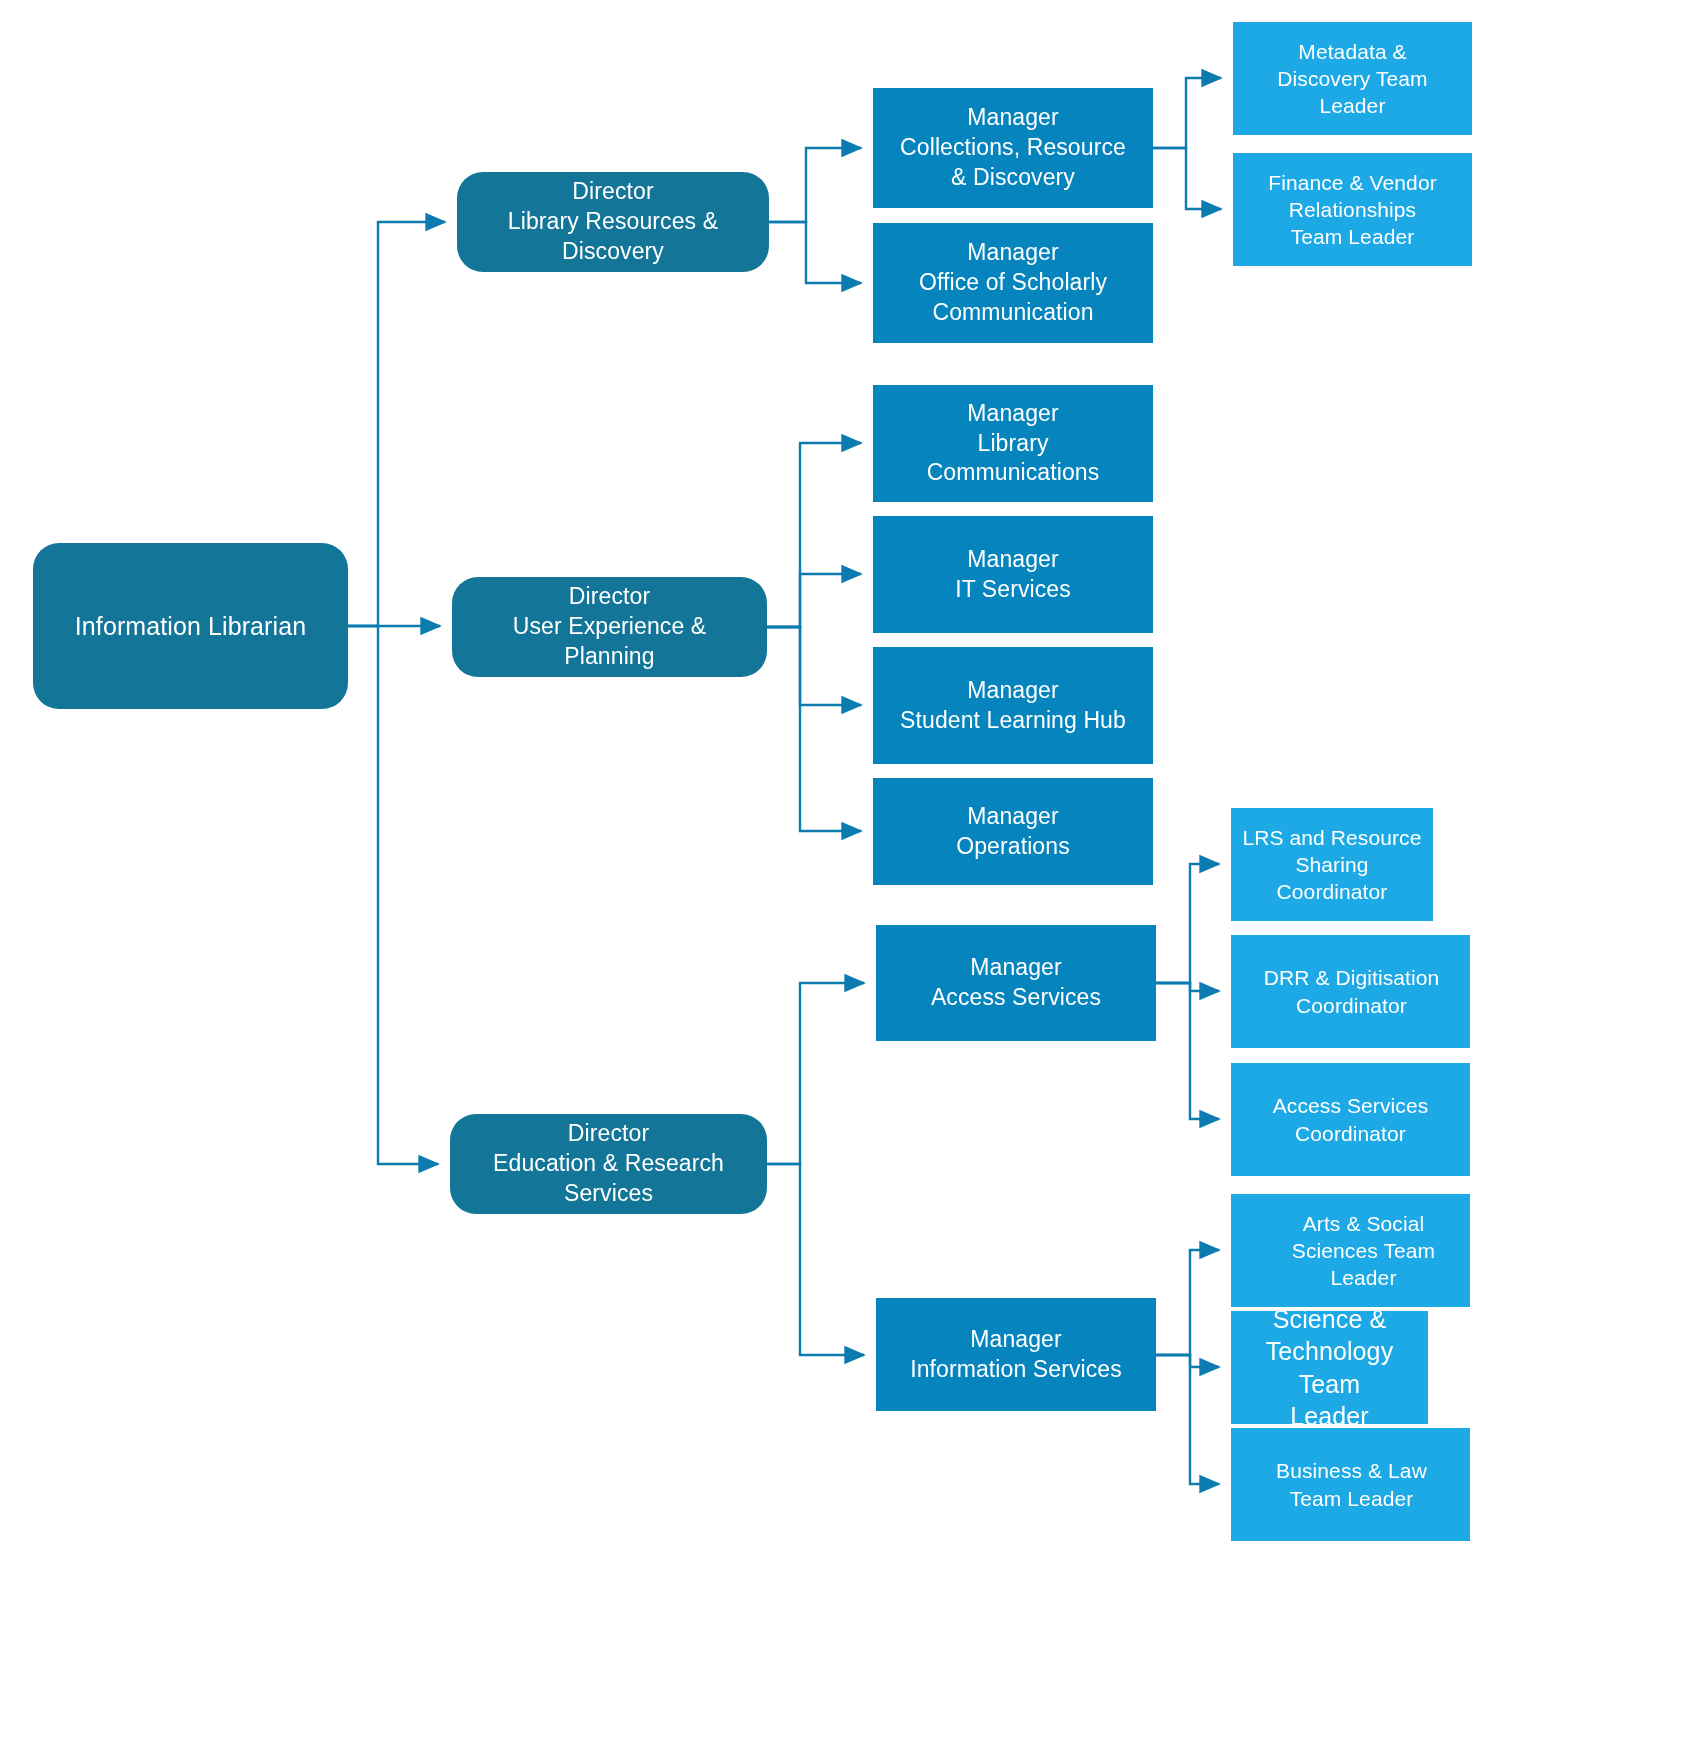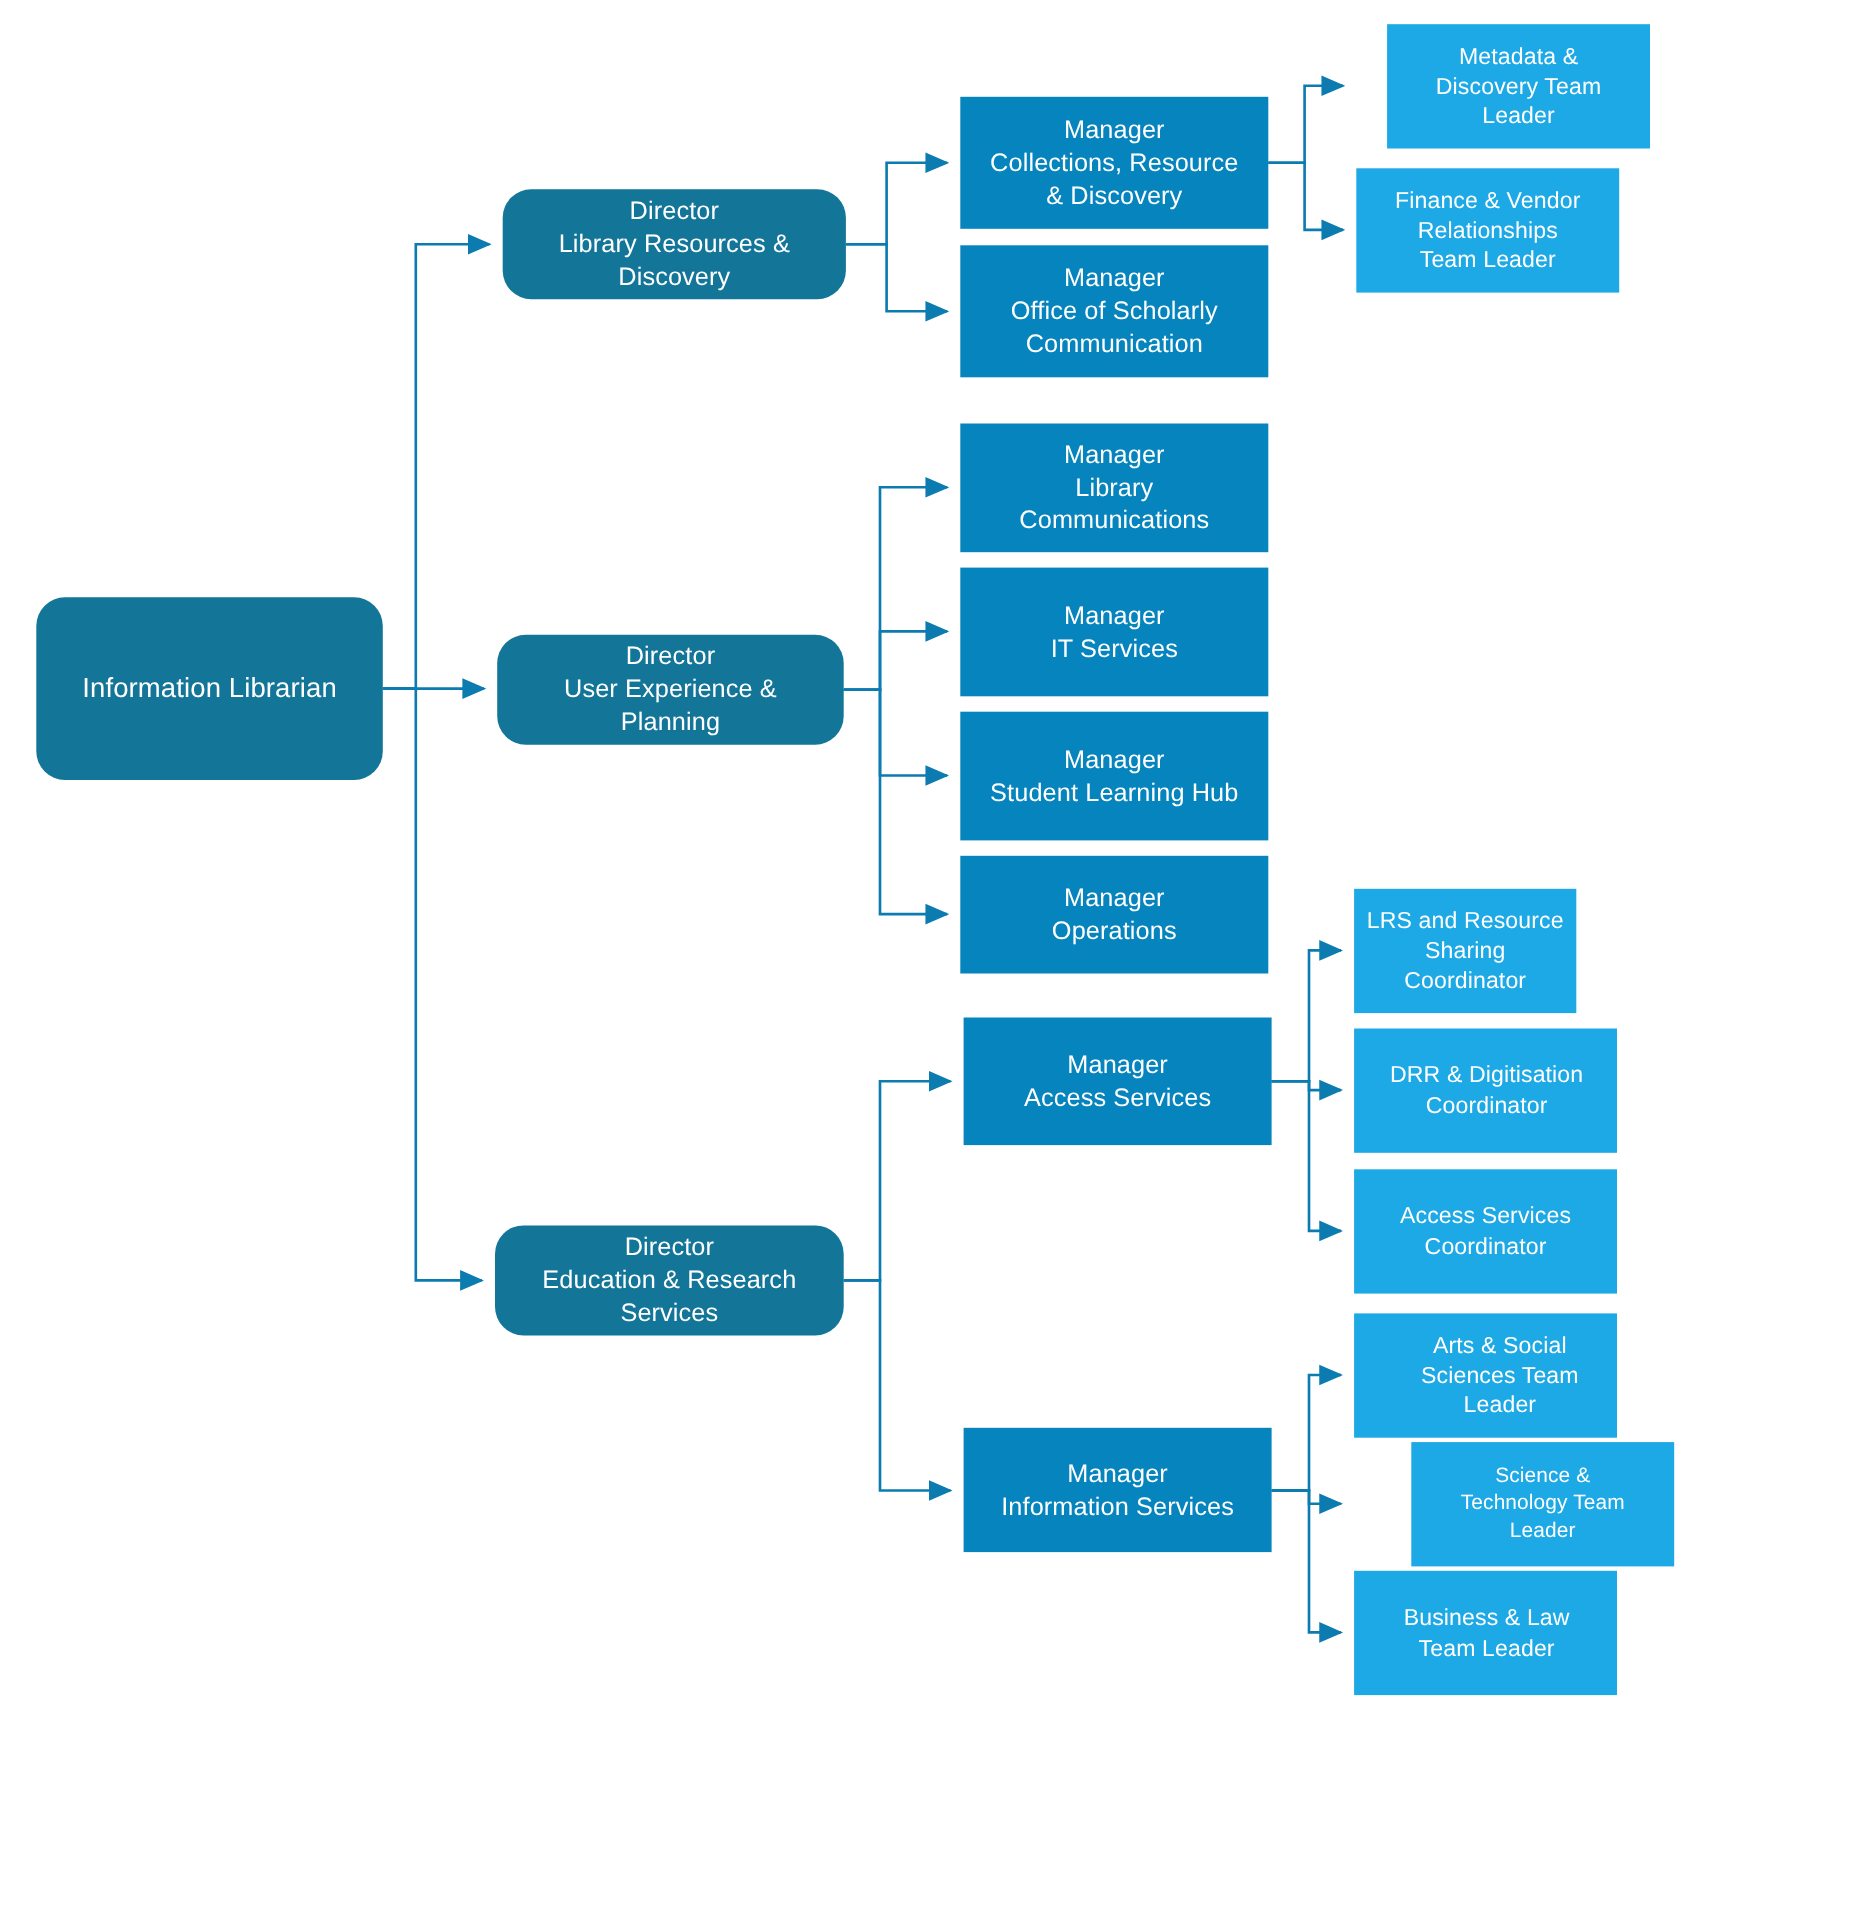--- a/index.html
+++ b/index.html
@@ -107,35 +107,35 @@
       <div class="node level-manager" style="left: 873px; top: 516px; width: 280px; height: 117px; background: rgb(6, 132, 189); font-size: 23px;"><span class="node-label">Manager
 IT Services</span></div>
       <div class="node level-manager" style="left: 873px; top: 647px; width: 280px; height: 117px; background: rgb(6, 132, 189); font-size: 23px;"><span class="node-label">Manager
 Student Learning Hub</span></div>
       <div class="node level-manager" style="left: 873px; top: 778px; width: 280px; height: 107px; background: rgb(6, 132, 189); font-size: 23px;"><span class="node-label">Manager
 Operations</span></div>
       <div class="node level-manager" style="left: 876px; top: 925px; width: 280px; height: 116px; background: rgb(6, 132, 189); font-size: 23px;"><span class="node-label">Manager
 Access Services</span></div>
       <div class="node level-manager" style="left: 876px; top: 1298px; width: 280px; height: 113px; background: rgb(6, 132, 189); font-size: 23px;"><span class="node-label">Manager
 Information Services</span></div>
-      <div class="node level-lead" style="left: 1233px; top: 22px; width: 239px; height: 113px; background: rgb(29, 169, 229); font-size: 21px; margin-left: 28px;"><span class="node-label">Metadata &amp;
+      <div class="node level-lead" style="left: 1233px; top: 22px; width: 239px; height: 113px; background: rgb(29, 169, 229); font-size: 21px;"><span class="node-label">Metadata &amp;
 Discovery Team
 Leader</span></div>
       <div class="node level-lead" style="left: 1233px; top: 153px; width: 239px; height: 113px; background: rgb(29, 169, 229); font-size: 21px;"><span class="node-label">Finance &amp; Vendor
 Relationships
 Team Leader</span></div>
       <div class="node level-lead" style="left: 1231px; top: 808px; width: 202px; height: 113px; background: rgb(29, 169, 229); font-size: 21px;"><span class="node-label">LRS and Resource
 Sharing
 Coordinator</span></div>
       <div class="node level-lead" style="left: 1231px; top: 935px; width: 239px; height: 113px; background: rgb(29, 169, 229); font-size: 21px; padding-left: 12px;"><span class="node-label">DRR &amp; Digitisation
 Coordinator</span></div>
       <div class="node level-lead" style="left: 1231px; top: 1063px; width: 239px; height: 113px; background: rgb(29, 169, 229); font-size: 21px;"><span class="node-label">Access Services
 Coordinator</span></div>
       <div class="node level-lead" style="left: 1231px; top: 1194px; width: 239px; height: 113px; background: rgb(29, 169, 229); font-size: 21px; padding-left: 36px;"><span class="node-label">Arts &amp; Social
 Sciences Team
 Leader</span></div>
-      <div class="node level-lead" style="left: 1283px; top: 1311px; width: 239px; height: 113px; background: rgb(29, 169, 229); font-size: 19px;"><span class="node-label">Science &amp;
+      <div class="node level-lead" style="left: 1231px; top: 1311px; width: 197px; height: 113px; background: rgb(29, 169, 229); font-size: 25px;"><span class="node-label">Science &amp;
 Technology Team
 Leader</span></div>
       <div class="node level-lead" style="left: 1231px; top: 1428px; width: 239px; height: 113px; background: rgb(29, 169, 229); font-size: 21px; padding-left: 12px;"><span class="node-label">Business &amp; Law
 Team Leader</span></div>
     </div>
 </div>
 
 </body></html>

